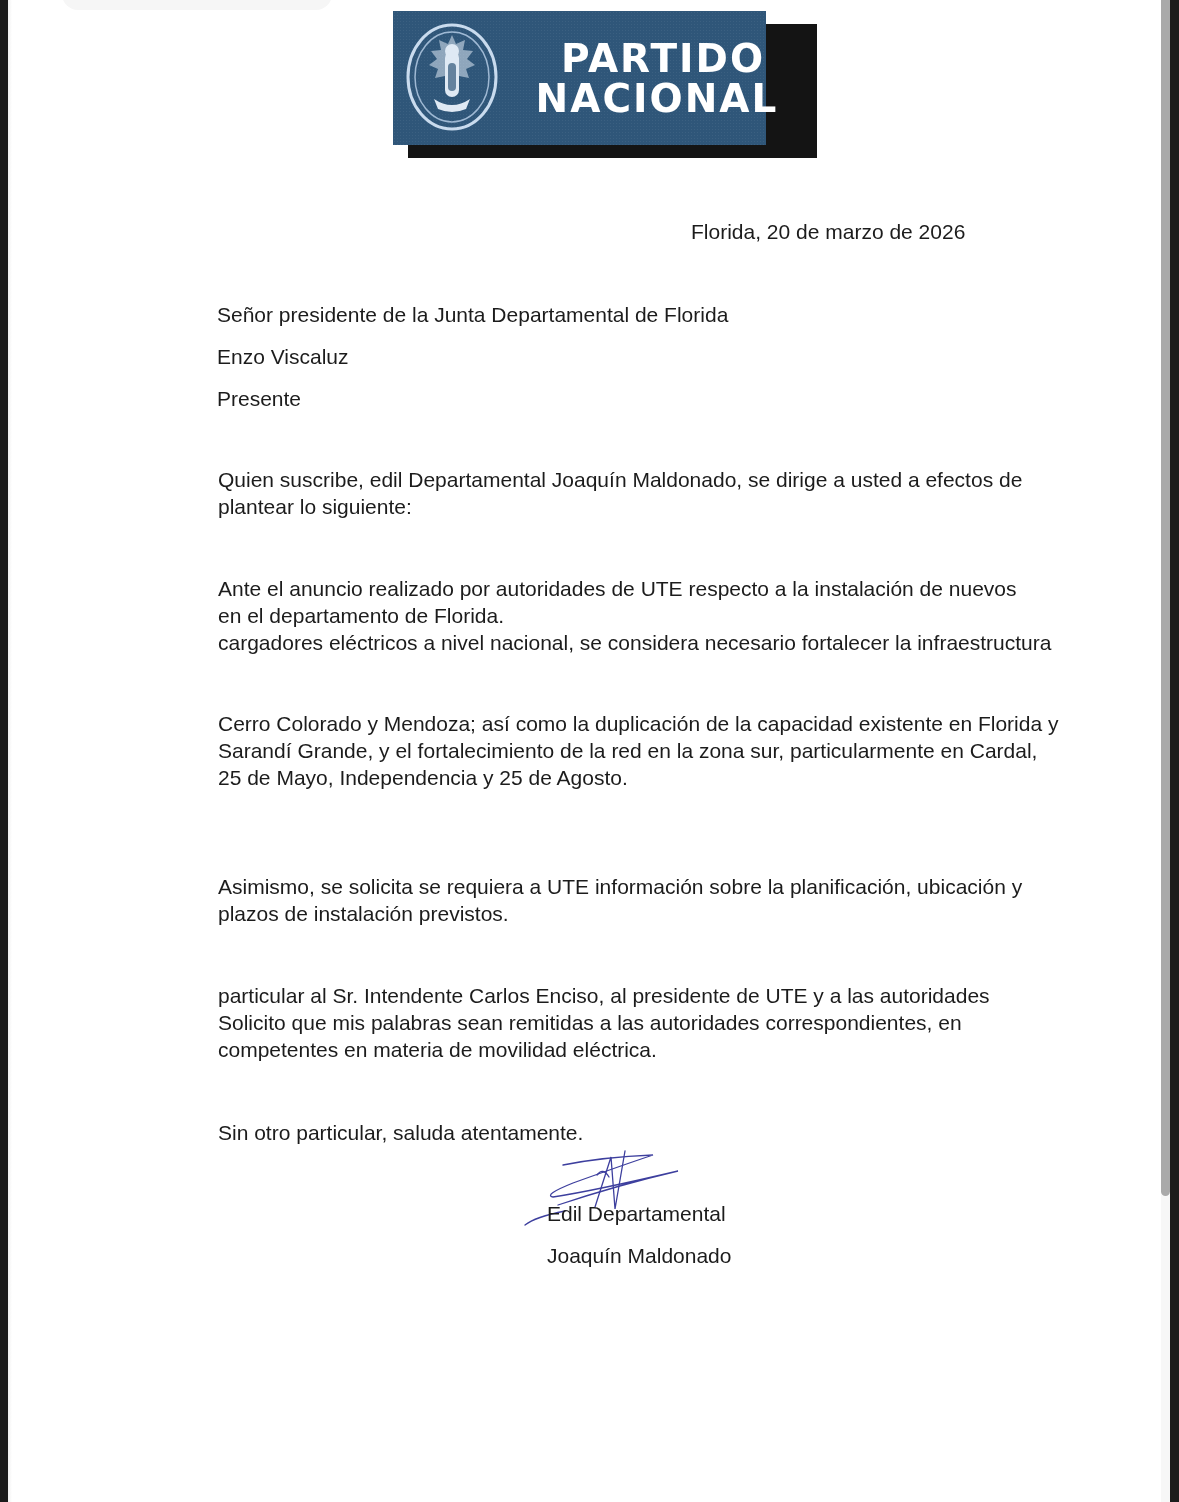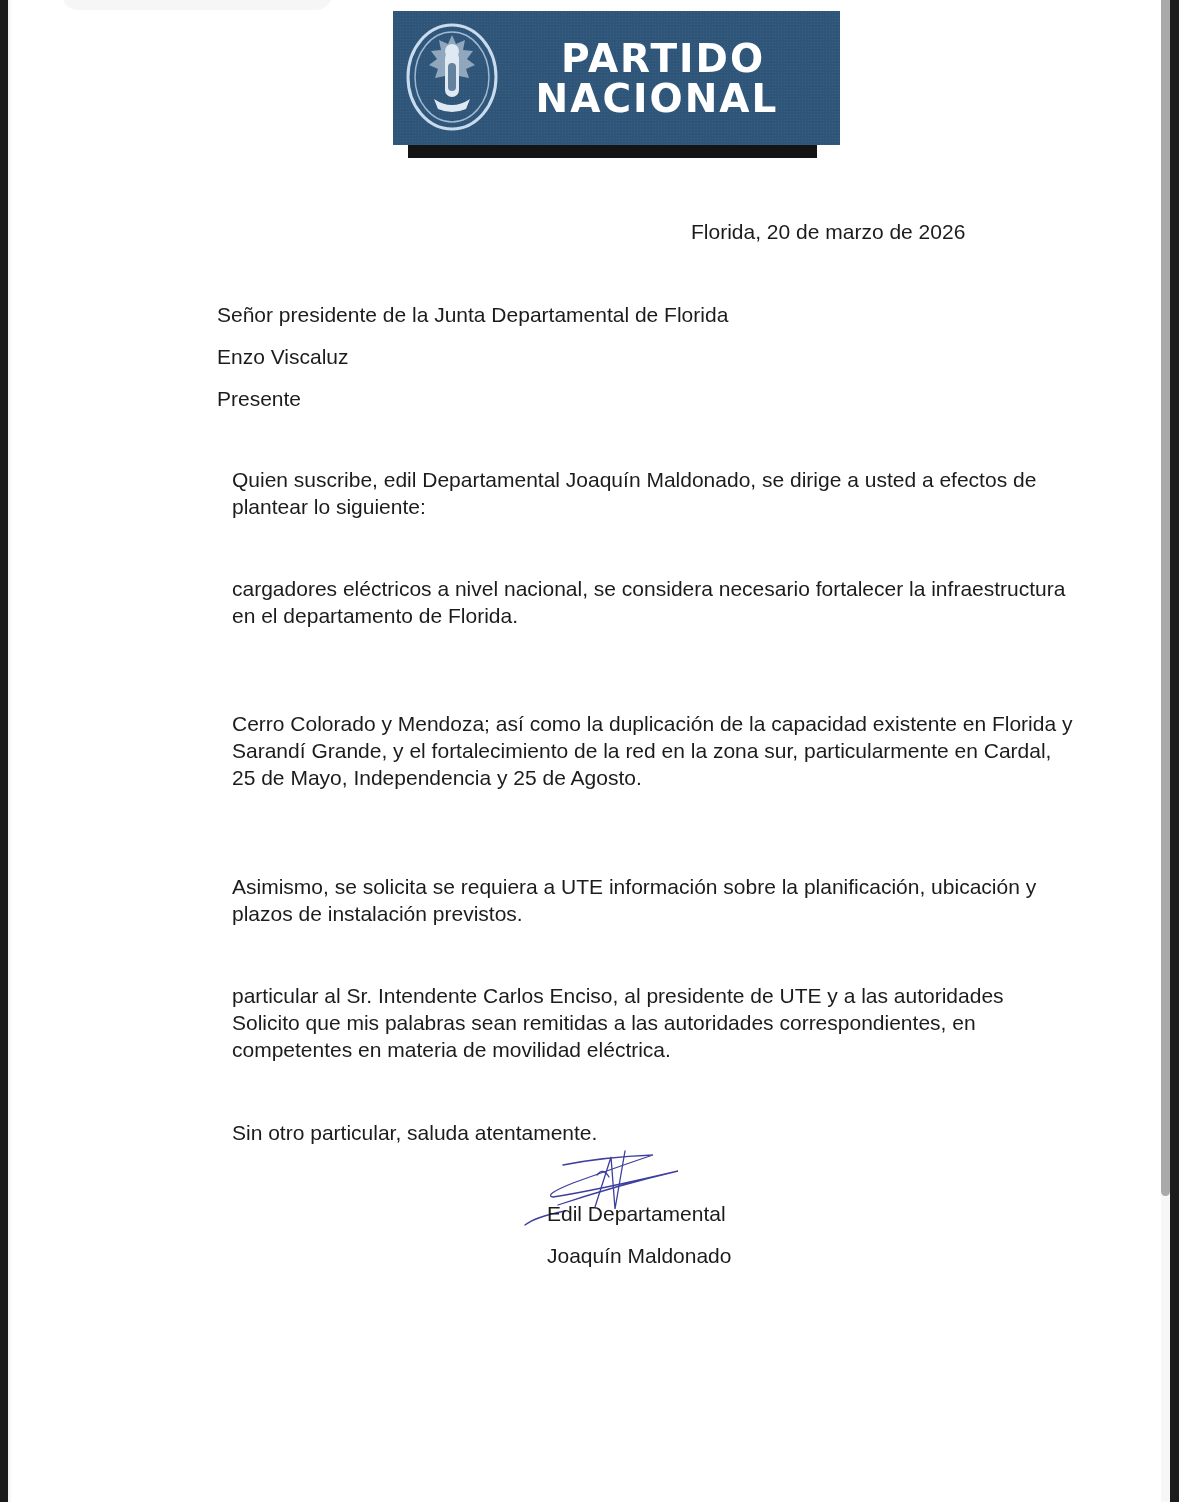--- a/index.html
+++ b/index.html
@@ -15,39 +15,39 @@
   .scroll-track { position: absolute; left: 1161px; top: 0; width: 9px; height: 1502px; background: #f7f7f7; }
   .scroll-thumb { position: absolute; left: 1161px; top: 0; width: 9px; height: 1196px; background: #a9a9a9; border-radius: 0 0 5px 5px; }
   .top-tab {
     position: absolute; left: 62px; top: -20px; width: 270px; height: 30px;
     background: #f6f6f6; border-radius: 0 0 16px 16px;
   }
 
   .logo { position: absolute; left: 393px; top: 11px; width: 424px; height: 148px; }
   .logo-shadow { position: absolute; left: 15px; top: 13px; width: 409px; height: 134px; background: #141414; }
   .logo-box {
-    position: absolute; left: 0; top: 0; width: 447px; height: 134px;
+    position: absolute; left: 0; top: 0; width: 373px; height: 134px;
     background: #2f5679;
     background-image: radial-gradient(rgba(255,255,255,0.06) 1px, transparent 1px);
     background-size: 3px 3px;
   }
   .logo-seal { position: absolute; left: 11px; top: 10px; width: 96px; height: 112px; }
   .logo-text {
     position: absolute; left: 124px; top: 28px; width: 280px;
     color: #ffffff; font-family: "DejaVu Sans", sans-serif; font-weight: bold;
     font-size: 39px; line-height: 40px; letter-spacing: 2px; text-align: center;
   }
   .logo-text .l1 { display: block; padding-left: 12px; }
   .logo-text .l2 { display: block; }
 
   .txt { position: absolute; font-size: 21px; line-height: 27px; white-space: nowrap; }
   .date { left: 691px; top: 218px; }
   .addr { left: 217px; }
   .para { left: 218px; width: 800px; white-space: normal; font-family: "Liberation Sans", sans-serif; font-stretch: condensed; }
-  .para span { display: block; white-space: nowrap; margin-left: 14px; }
+  .para span { display: block; white-space: nowrap; }
   .sig-line { left: 525px; margin-left: 22px; }
   .signature { position: absolute; left: 515px; top: 1145px; width: 175px; height: 85px; }
 </style>
 </head>
 <body>
 
 <div class="top-tab"></div>
 <div class="left-edge"></div>
 <div class="left-shade"></div>
 <div class="scroll-track"></div>
@@ -80,22 +80,23 @@
 <div class="txt addr" style="top:301px">Señor presidente de la Junta Departamental de Florida</div>
 <div class="txt addr" style="top:343px">Enzo Viscaluz</div>
 <div class="txt addr" style="top:385px">Presente</div>
 
 <div class="txt para" style="top:466px">
   <span>Quien suscribe, edil Departamental Joaquín Maldonado, se dirige a usted a efectos de</span>
   <span>plantear lo siguiente:</span>
 </div>
 
 <div class="txt para" style="top:575px">
+  <span>Ante el anuncio realizado por autoridades de UTE respecto a la instalación de nuevos</span>
+  <span>en el departamento de Florida.</span>
   <span>cargadores eléctricos a nivel nacional, se considera necesario fortalecer la infraestructura</span>
-  <span>en el departamento de Florida.</span>
 </div>
 
 <div class="txt para" style="top:710px">
   <span>Cerro Colorado y Mendoza; así como la duplicación de la capacidad existente en Florida y</span>
   <span>Sarandí Grande, y el fortalecimiento de la red en la zona sur, particularmente en Cardal,</span>
   <span>25 de Mayo, Independencia y 25 de Agosto.</span>
 </div>
 
 <div class="txt para" style="top:873px">
   <span>Asimismo, se solicita se requiera a UTE información sobre la planificación, ubicación y</span>

